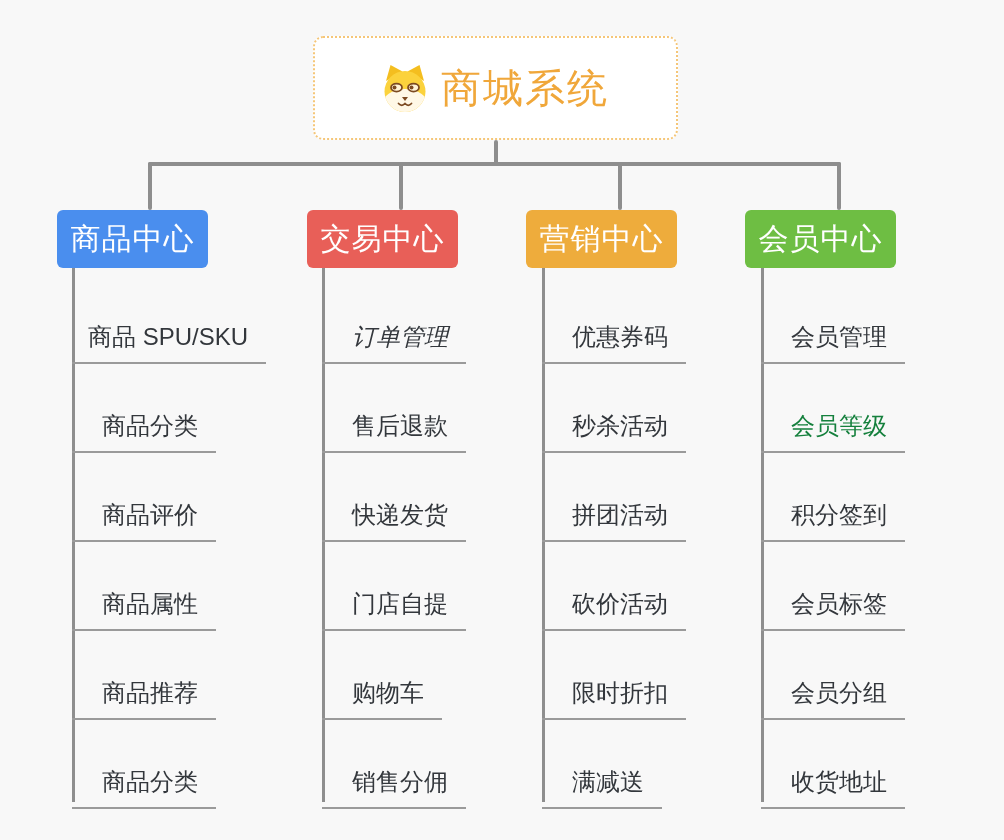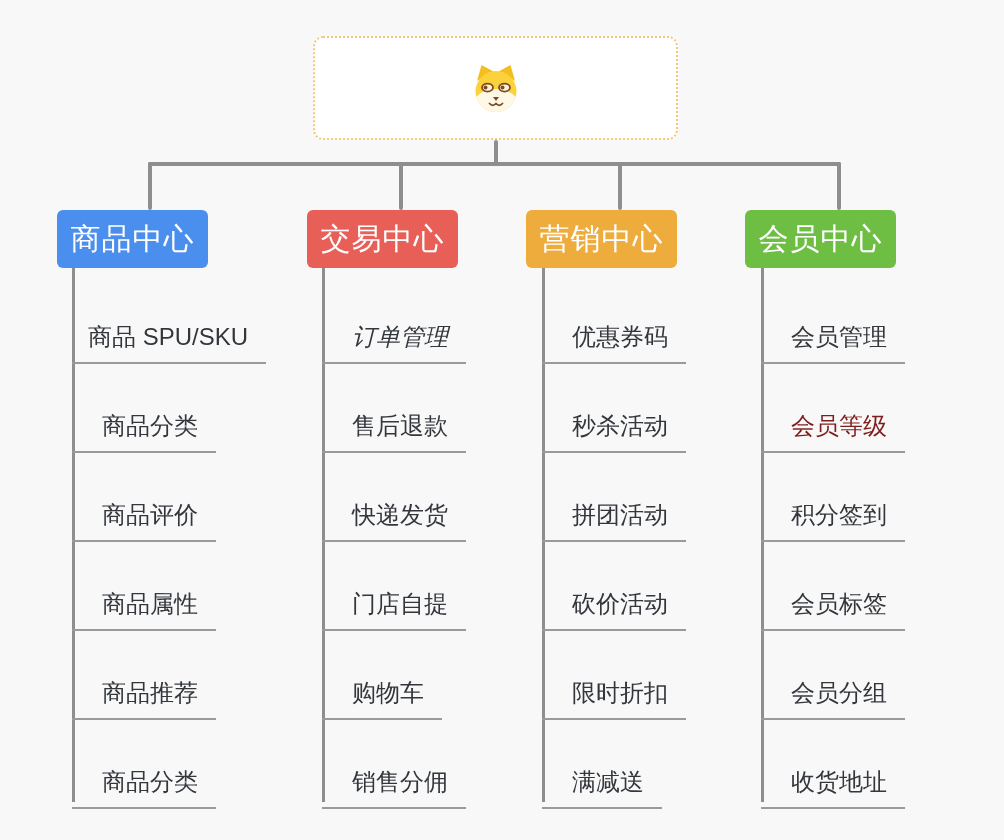--- a/index.html
+++ b/index.html
@@ -117,20 +117,21 @@
           <ellipse cx="46" cy="86" rx="47" ry="34" fill="#FFF8E6"></ellipse>
         </g>
         <ellipse cx="29" cy="49" rx="11" ry="8" fill="#FFF3D6" stroke="#7C4A21" stroke-width="3.5"></ellipse>
         <circle cx="25" cy="49" r="4" fill="#7C4A21"></circle>
         <ellipse cx="63" cy="49" rx="11" ry="8" fill="#FFF3D6" stroke="#7C4A21" stroke-width="3.5"></ellipse>
         <circle cx="59" cy="49" r="4" fill="#7C4A21"></circle>
         <path d="M40 68 h12 l-6 8 z" fill="#7C4A21"></path>
         <path d="M33 81 q6.5 7 13 0 q6.5 7 13 0" stroke="#7C4A21" stroke-width="3.5" fill="none" stroke-linecap="round"></path>
       </svg>
     </span>
+    <span class="root-title" style="color: rgb(240, 167, 58);">商城系统</span>
   </div>
 
   <div class="line trunk" style="background: rgb(142, 142, 142);"></div>
   <div class="line rail" style="background: rgb(142, 142, 142);"></div>
   <div class="line drop drop-0" style="background: rgb(142, 142, 142);"></div>
   <div class="line drop drop-1" style="background: rgb(142, 142, 142);"></div>
   <div class="line drop drop-2" style="background: rgb(142, 142, 142);"></div>
   <div class="line drop drop-3" style="background: rgb(142, 142, 142);"></div>
 
   <div class="branch-box branch-box-0" style="background: rgb(74, 142, 238);">商品中心</div>
@@ -155,18 +156,18 @@
     <div class="leaf" style="left: 322px; top: 576px; border-bottom-color: rgb(154, 154, 154); color: rgb(51, 55, 60);">门店自提</div>
     <div class="leaf" style="left: 322px; top: 665px; border-bottom-color: rgb(154, 154, 154); color: rgb(51, 55, 60);">购物车</div>
     <div class="leaf" style="left: 322px; top: 754px; border-bottom-color: rgb(154, 154, 154); color: rgb(51, 55, 60);">销售分佣</div>
     <div class="leaf" style="left: 542px; top: 309px; border-bottom-color: rgb(154, 154, 154); color: rgb(51, 55, 60);">优惠券码</div>
     <div class="leaf" style="left: 542px; top: 398px; border-bottom-color: rgb(154, 154, 154); color: rgb(51, 55, 60);">秒杀活动</div>
     <div class="leaf" style="left: 542px; top: 487px; border-bottom-color: rgb(154, 154, 154); color: rgb(51, 55, 60);">拼团活动</div>
     <div class="leaf" style="left: 542px; top: 576px; border-bottom-color: rgb(154, 154, 154); color: rgb(51, 55, 60);">砍价活动</div>
     <div class="leaf" style="left: 542px; top: 665px; border-bottom-color: rgb(154, 154, 154); color: rgb(51, 55, 60);">限时折扣</div>
     <div class="leaf" style="left: 542px; top: 754px; border-bottom-color: rgb(154, 154, 154); color: rgb(51, 55, 60);">满减送</div>
     <div class="leaf" style="left: 761px; top: 309px; border-bottom-color: rgb(154, 154, 154); color: rgb(51, 55, 60);">会员管理</div>
-    <div class="leaf" style="left: 761px; top: 398px; border-bottom-color: rgb(154, 154, 154); color: #7f1d1d;">会员等级</div>
+    <div class="leaf" style="left: 761px; top: 398px; border-bottom-color: rgb(154, 154, 154); color: #15803d;">会员等级</div>
     <div class="leaf" style="left: 761px; top: 487px; border-bottom-color: rgb(154, 154, 154); color: rgb(51, 55, 60);">积分签到</div>
     <div class="leaf" style="left: 761px; top: 576px; border-bottom-color: rgb(154, 154, 154); color: rgb(51, 55, 60);">会员标签</div>
     <div class="leaf" style="left: 761px; top: 754px; border-bottom-color: rgb(154, 154, 154); color: rgb(51, 55, 60);">收货地址</div>
     <div class="leaf" style="left: 761px; top: 665px; border-bottom-color: rgb(154, 154, 154); color: rgb(51, 55, 60);">会员分组</div>
   </div>
 
 </body></html>

